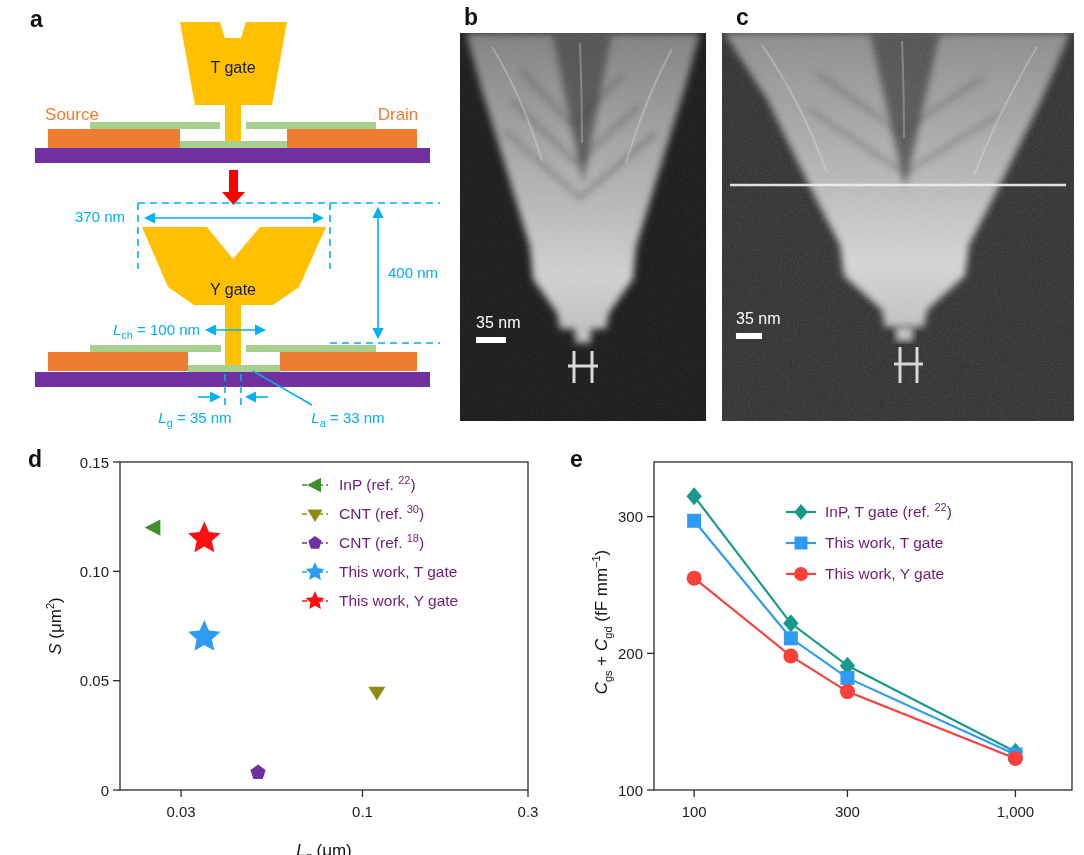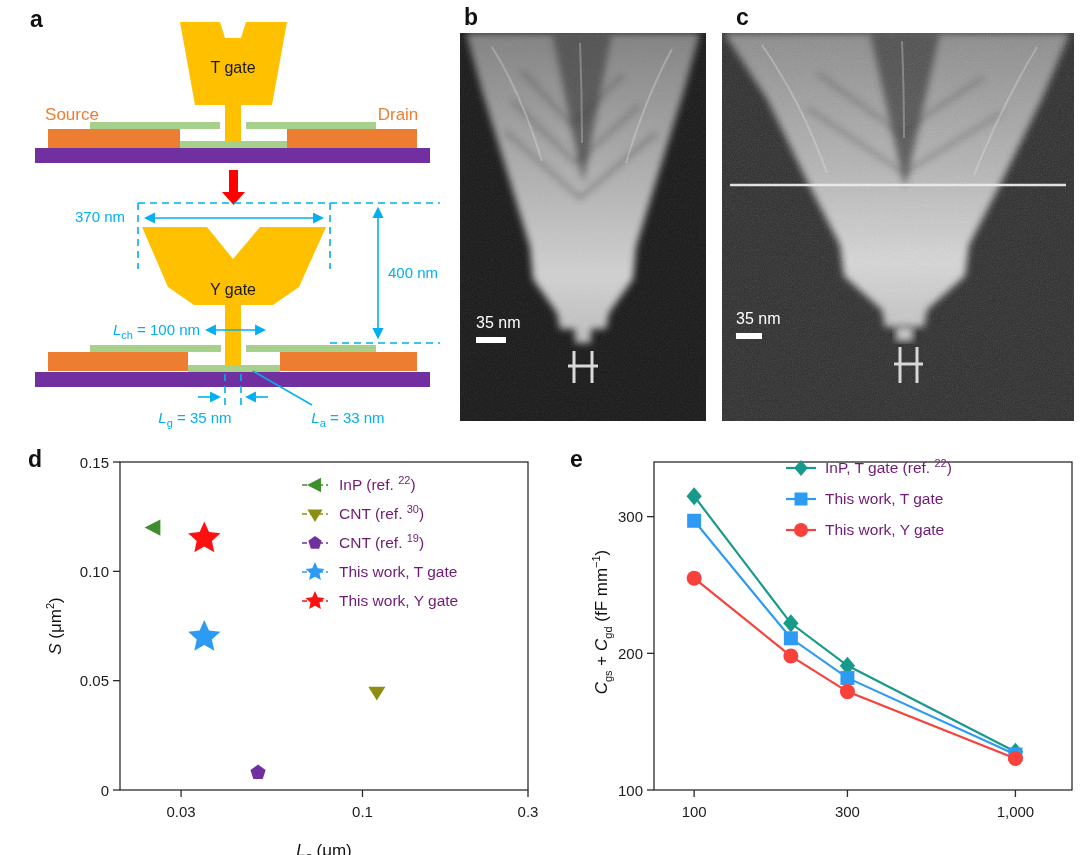--- a/index.html
+++ b/index.html
@@ -220,21 +220,21 @@
           <line x1="4" y1="11" x2="30" y2="11" stroke="#8E8D13" stroke-width="1.6" stroke-dasharray="5 3"></line>
           <polygon points="17.00,19.00 9.40,6.60 24.60,6.60" fill="#8E8D13"></polygon>
         </svg>
         <span class="lg-t">CNT (ref. <sup>30</sup>)</span>
       </div>
       <div class="lg-row">
         <svg width="34" height="22">
           <line x1="4" y1="11" x2="30" y2="11" stroke="#7030A0" stroke-width="1.6" stroke-dasharray="5 3"></line>
           <polygon points="17.00,4.00 23.66,8.84 21.11,16.66 12.89,16.66 10.34,8.84" fill="#7030A0"></polygon>
         </svg>
-        <span class="lg-t">CNT (ref. <sup>19</sup>)</span>
+        <span class="lg-t">CNT (ref. <sup>18</sup>)</span>
       </div>
       <div class="lg-row">
         <svg width="34" height="22">
           <line x1="4" y1="11" x2="30" y2="11" stroke="#2D9BF4" stroke-width="1.6" stroke-dasharray="5 3"></line>
           <polygon points="17.00,1.00 19.76,7.20 26.51,7.91 21.47,12.45 22.88,19.09 17.00,15.70 11.12,19.09 12.53,12.45 7.49,7.91 14.24,7.20" fill="#2D9BF4"></polygon>
         </svg>
         <span class="lg-t">This work, T gate</span>
       </div>
       <div class="lg-row">
         <svg width="34" height="22">
@@ -270,21 +270,21 @@
       <polygon points="115.14,61.77 129.14,61.77 129.14,75.77 115.14,75.77" fill="#2D9BF4"></polygon>
       <polygon points="211.86,179.30 225.86,179.30 225.86,193.30 211.86,193.30" fill="#2D9BF4"></polygon>
       <polygon points="268.43,218.93 282.43,218.93 282.43,232.93 268.43,232.93" fill="#2D9BF4"></polygon>
       <polygon points="436.42,295.47 450.42,295.47 450.42,309.47 436.42,309.47" fill="#2D9BF4"></polygon>
       <polyline points="122.1,126.2 218.9,204.1 275.4,239.6 443.4,306.6" fill="none" stroke="#F8413A" stroke-width="2.2"></polyline>
       <circle cx="122.14080542056728" cy="126.16666666666666" r="7.5" fill="#F8413A"></circle>
       <circle cx="218.85689852134664" cy="204.06666666666666" r="7.5" fill="#F8413A"></circle>
       <circle cx="275.4321862015587" cy="239.60000000000002" r="7.5" fill="#F8413A"></circle>
       <circle cx="443.4247123197879" cy="306.56666666666666" r="7.5" fill="#F8413A"></circle>
     </svg>
-  <div class="legend" id="legend-e" style="left:784px;top:452px">
+  <div class="legend" id="legend-e" style="left:784px;top:496px">
       <div class="lg-row">
         <svg width="34" height="22">
           <line x1="2" y1="11" x2="32" y2="11" stroke="#189A8A" stroke-width="2.2"></line>
           <polygon points="17.00,3.00 23.80,11.00 17.00,19.00 10.20,11.00" fill="#189A8A"></polygon>
         </svg>
         <span class="lg-t">InP, T gate (ref. <sup>22</sup>)</span>
       </div>
       <div class="lg-row">
         <svg width="34" height="22">
           <line x1="2" y1="11" x2="32" y2="11" stroke="#2D9BF4" stroke-width="2.2"></line>

